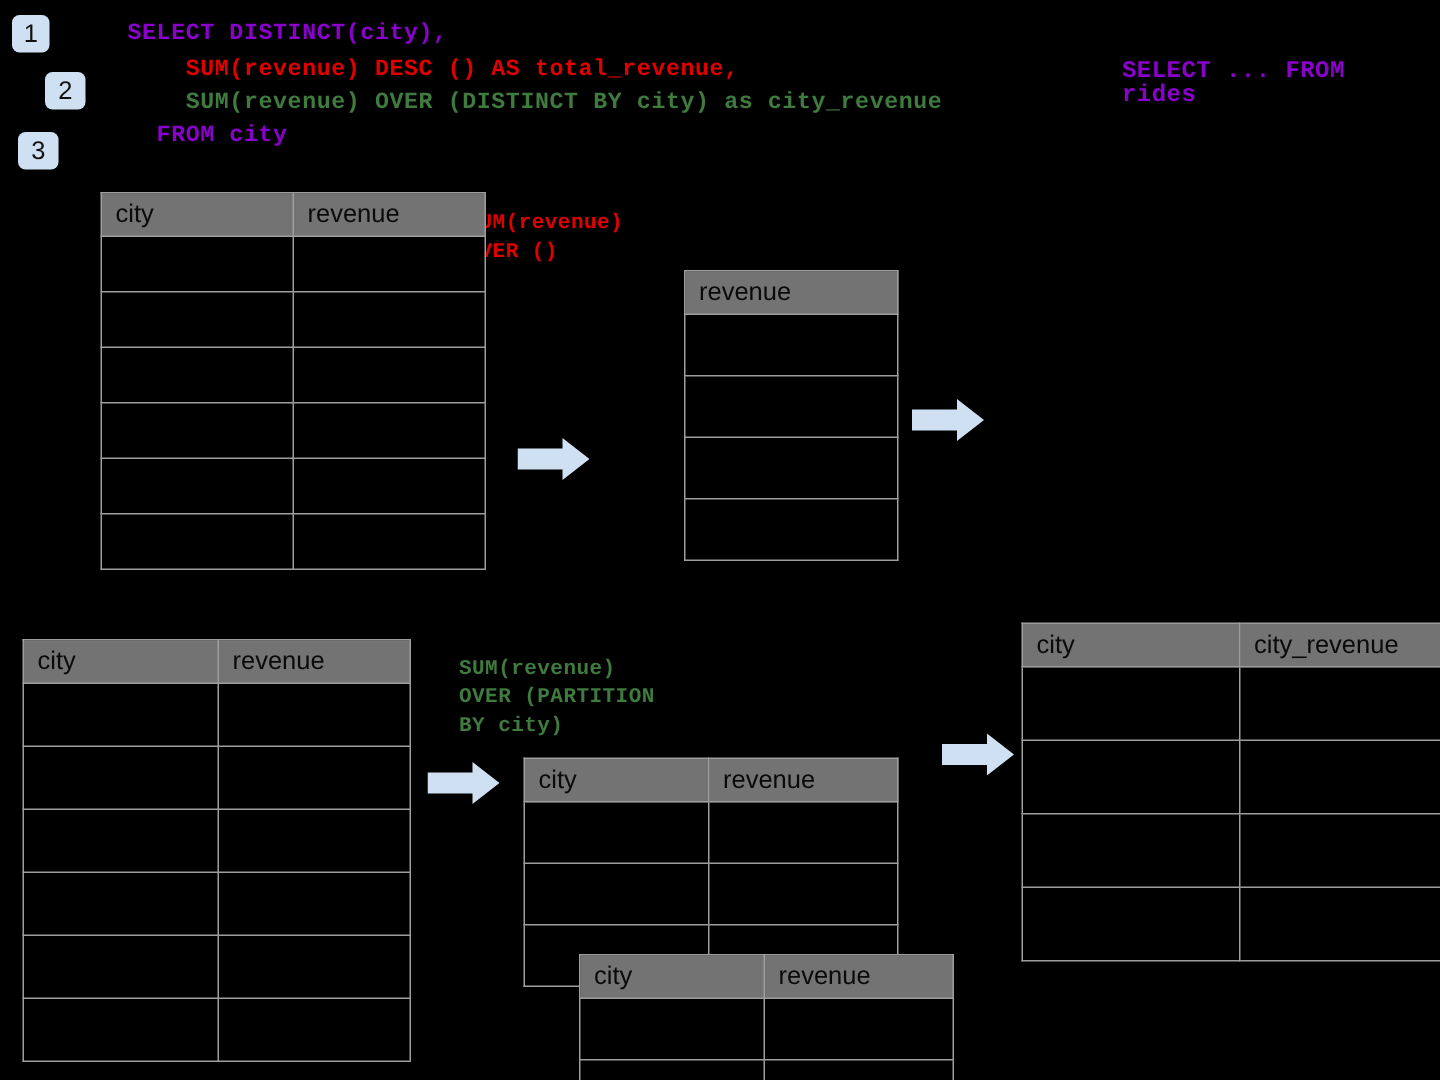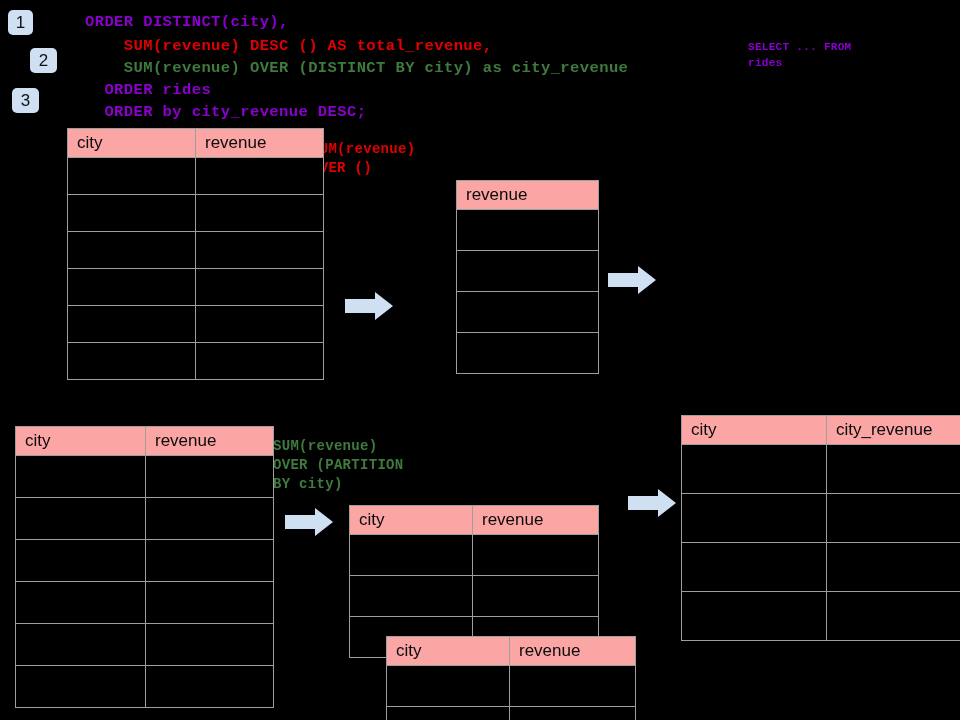--- a/index.html
+++ b/index.html
@@ -47,42 +47,42 @@
   .note {
     position: absolute;
     font-family: "Liberation Mono", monospace;
     font-size: 14px;
     line-height: 19px;
     white-space: pre;
     font-weight: bold;
     letter-spacing: 0.3px;
   }
   .note-red   { color: #e00000; }
-  .note-green { color: #3f7a3f; }
+  .note-green { color: #3f7a3f; padding-left: 33px; }
   .note-small {
-    font-size: 11px;
+    font-size: 16px;
     line-height: 16px;
     color: #8a00cc;
     font-weight: bold;
   }
 
   
   .tbl {
     position: absolute;
     border-collapse: collapse;
     table-layout: fixed;
     background: #000000;
   }
   .tbl td, .tbl th {
     border: 1px solid #9e9e9e;
     padding: 0;
     margin: 0;
   }
   .tbl th {
-    background: #fca5a5;
+    background: #737373;
     color: #0a0a0a;
     text-align: left;
     font-weight: normal;
     font-family: "Liberation Sans", sans-serif;
     font-size: 17px;
     padding: 4px 0 4px 9px;
   }
   .tbl td { background: #000000; }
 
   
@@ -93,25 +93,24 @@
 </style>
 </head>
 <body>
 
 <div id="canvas">
 
   <div class="badge" style="left:8px; top:10px; width:25px; height:25px;">1</div>
   <div class="badge" style="left:30px; top:48px; width:27px; height:25px;">2</div>
   <div class="badge" style="left:12px; top:88px; width:27px; height:25px;">3</div>
 
-  <div class="code code-purple" style="left:85px; top:12px;">ORDER DISTINCT(city),</div>
+  <div class="code code-purple" style="left:85px; top:12px;">SELECT DISTINCT(city),</div>
   <div class="code code-red" style="left:85px; top:36px;">    SUM(revenue) DESC () AS total_revenue,</div>
   <div class="code code-green" style="left:85px; top:58px;">    SUM(revenue) OVER (DISTINCT BY city) as city_revenue</div>
-  <div class="code code-purple" style="left:85px; top:80px;">  ORDER rides</div>
-  <div class="code code-purple" style="left:85px; top:102px;">  ORDER by city_revenue DESC;</div>
+  <div class="code code-purple" style="left:85px; top:80px;">  FROM city</div>
 
   <div class="note note-small" style="left:748px; top:39px;">SELECT ... FROM
 rides</div>
 
   <div class="note note-red" style="left:311px; top:140px;">SUM(revenue)
 OVER ()</div>
 
   <div class="note note-green" style="left:273px; top:437px;">SUM(revenue)
 OVER (PARTITION
 BY city)</div>

